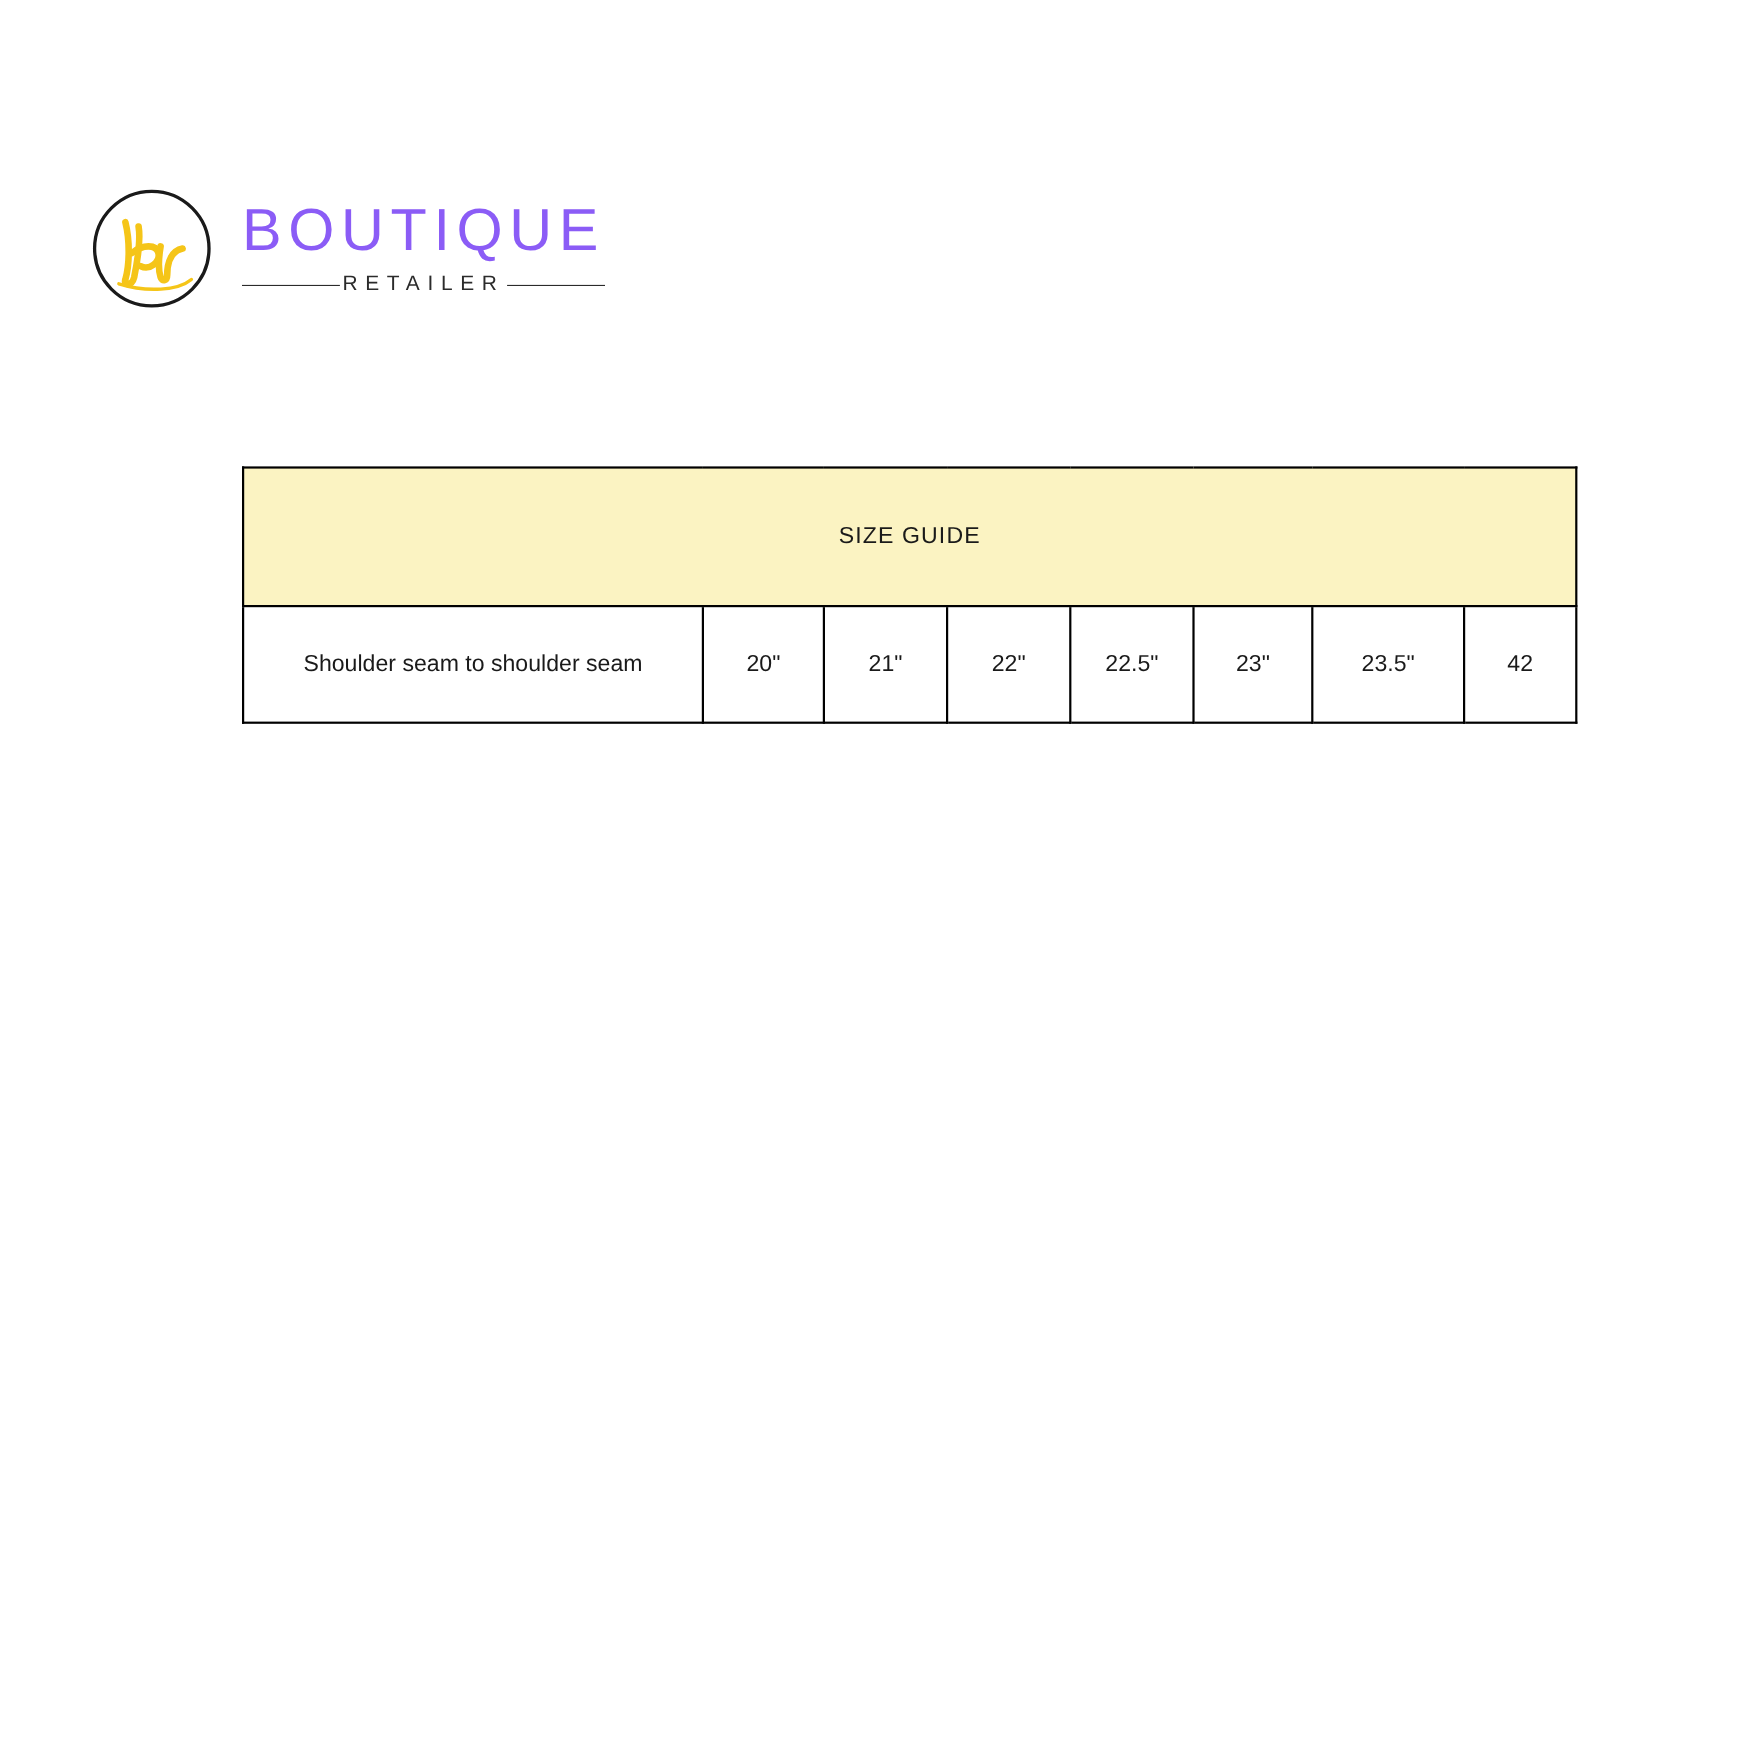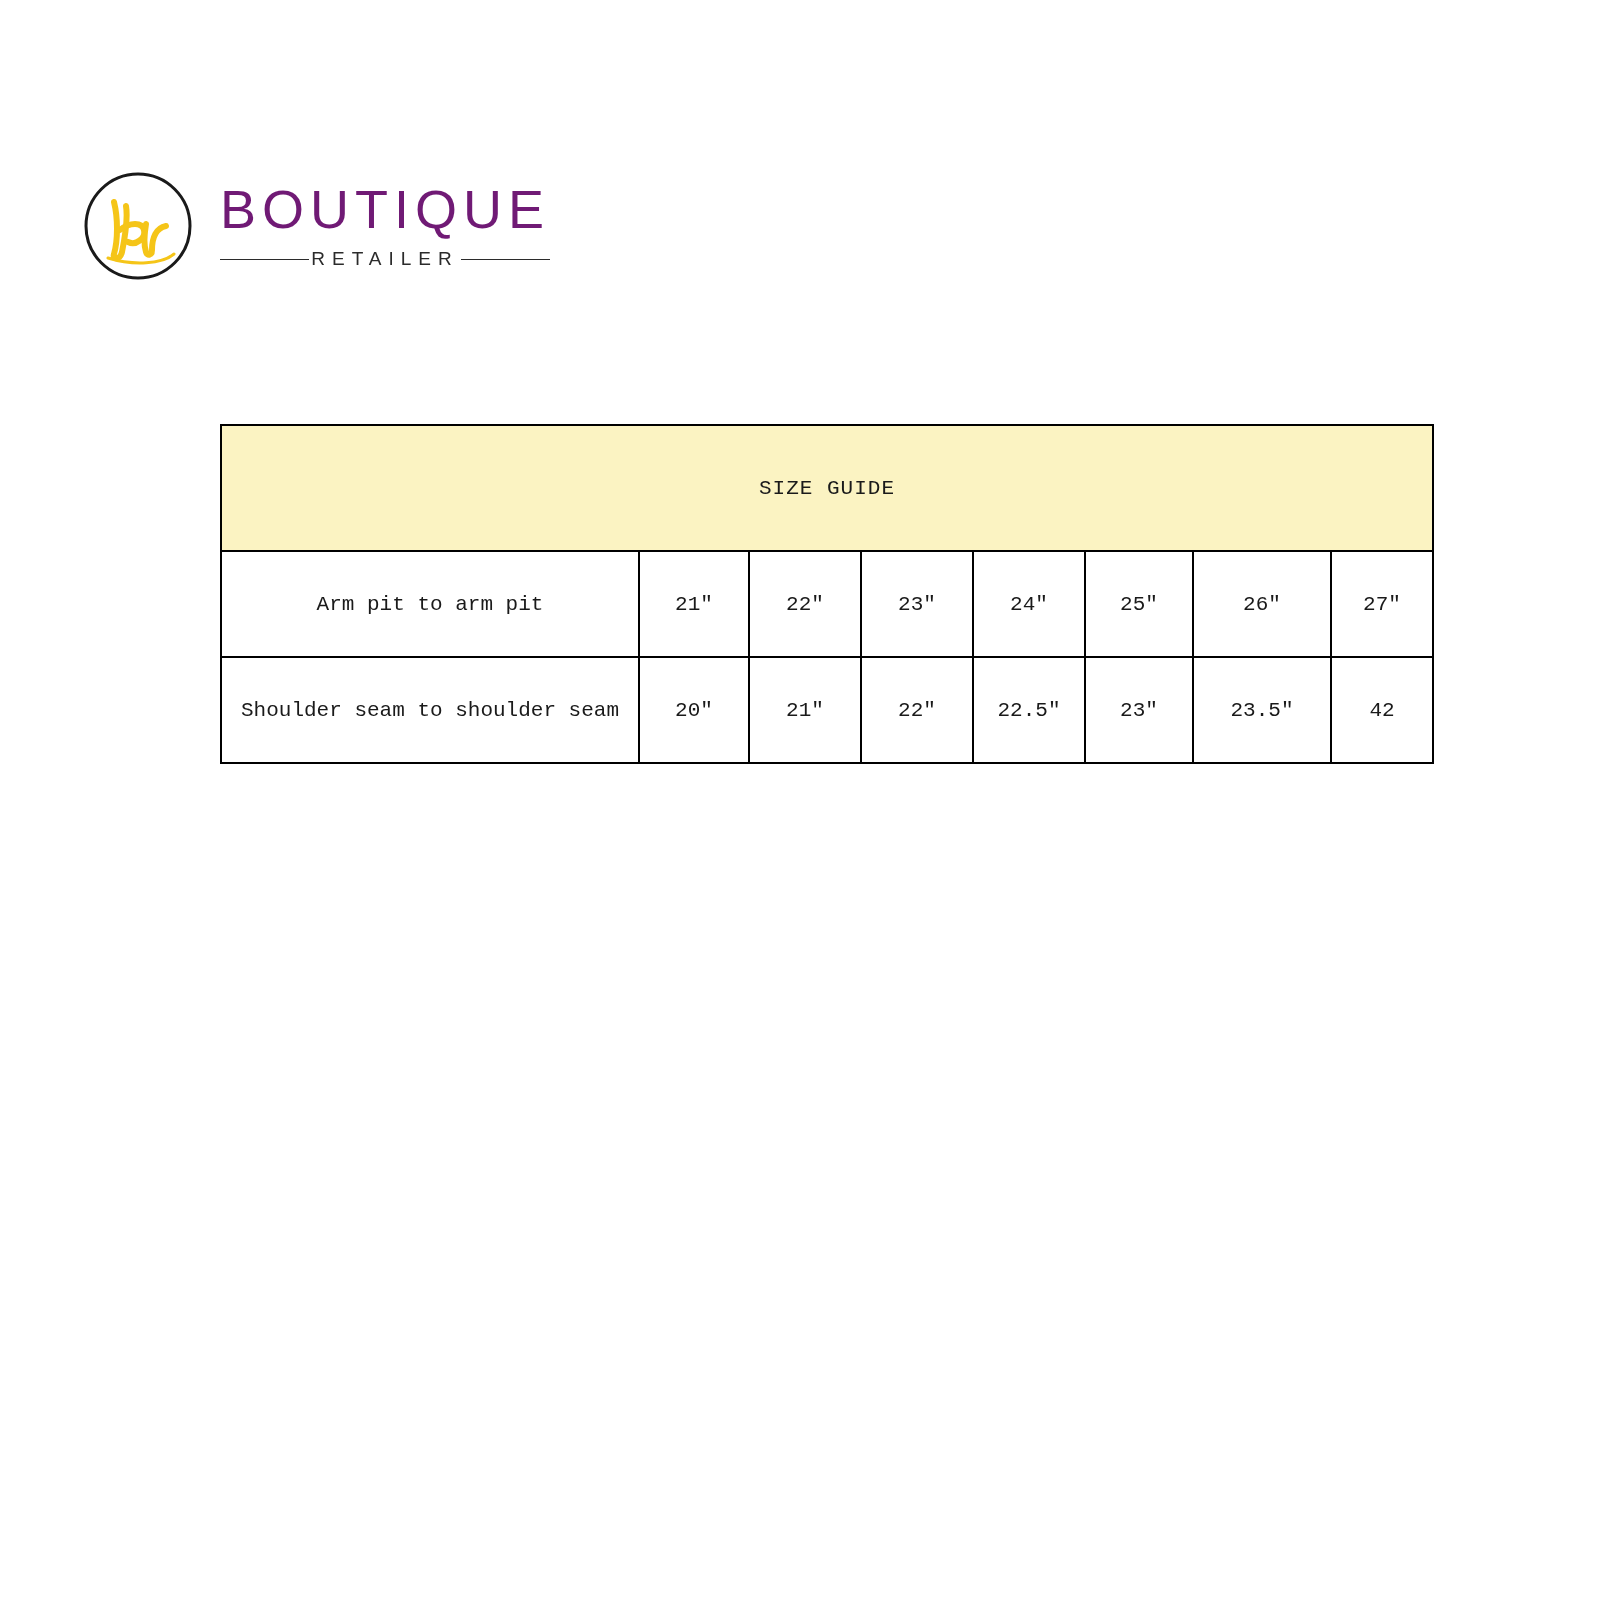--- a/index.html
+++ b/index.html
@@ -33,21 +33,21 @@
   .logo-wordmark {
     margin-left: 22px;
     display: flex;
     flex-direction: column;
     justify-content: center;
   }
   .logo-title {
     font-family: "Liberation Sans", sans-serif;
     font-size: 54px;
     letter-spacing: 6px;
-    color: #701a75;
+    color: #8b5cf6;
     font-weight: 400;
     line-height: 1;
   }
   .logo-sub-row {
     display: flex;
     align-items: center;
     margin-top: 12px;
     gap: 2px;
   }
   .logo-rule {
@@ -67,21 +67,20 @@
   .size-table-wrap {
     position: absolute;
     left: 220px;
     top: 424px;
     width: 1212px;
   }
   table.size-table {
     border-collapse: collapse;
     width: 100%;
     table-layout: fixed;
-    font-family: Liberation Mono, monospace;
   }
   table.size-table td, table.size-table th {
     border: 2px solid #000000;
     text-align: center;
     vertical-align: middle;
     font-size: 21px;
     font-weight: 400;
     padding: 0;
   }
   .title-cell {
@@ -153,30 +152,20 @@
       <col class="c-xl">
         <col class="c-xxl">
         <col class="c-xxxl">
         <col class="c-4xl">
     </colgroup>
     <tbody>
       <tr>
         <td class="title-cell" colspan="8">SIZE GUIDE</td>
       </tr>
 
-      <tr class="data-row">
-        <td class="row-label">Arm pit to arm pit</td>
-        <td class="val">21"</td>
-        <td class="val">22"</td>
-        <td class="val">23"</td>
-        <td class="val">24"</td>
-        <td class="val">25"</td>
-        <td class="val">26"</td>
-        <td class="val">27"</td>
-      </tr>
 
       <tr class="data-row">
         <td class="row-label">Shoulder seam to shoulder seam</td>
         <td class="val">20"</td>
         <td class="val">21"</td>
         <td class="val">22"</td>
         <td class="val">22.5"</td>
         <td class="val">23"</td>
         <td class="val">23.5"</td>
         <td class="val">42</td>

